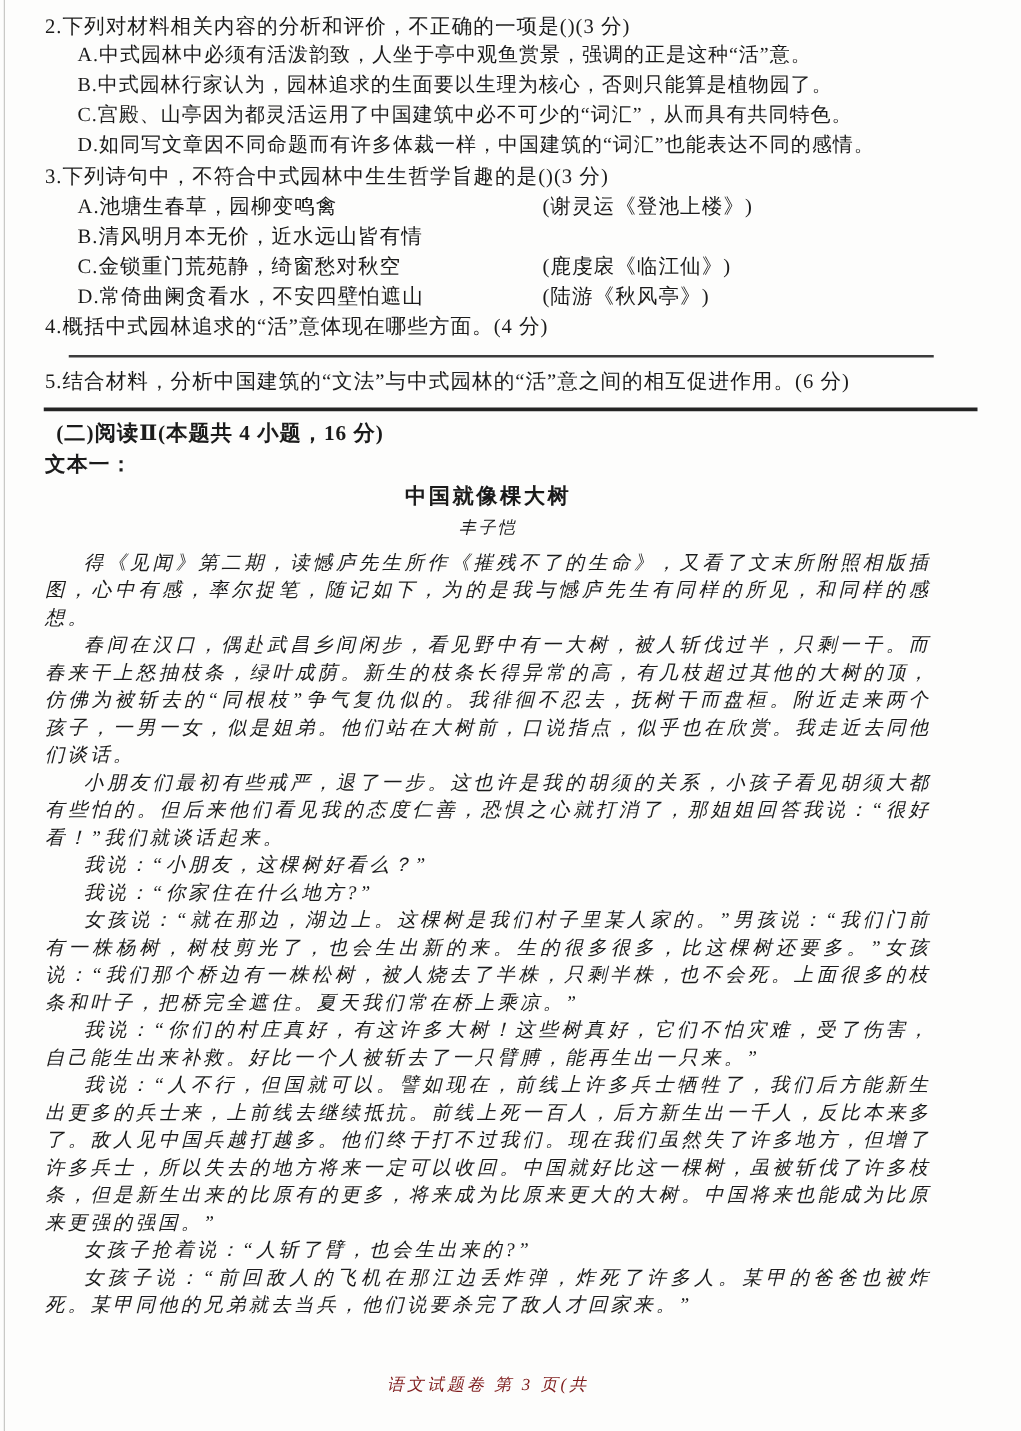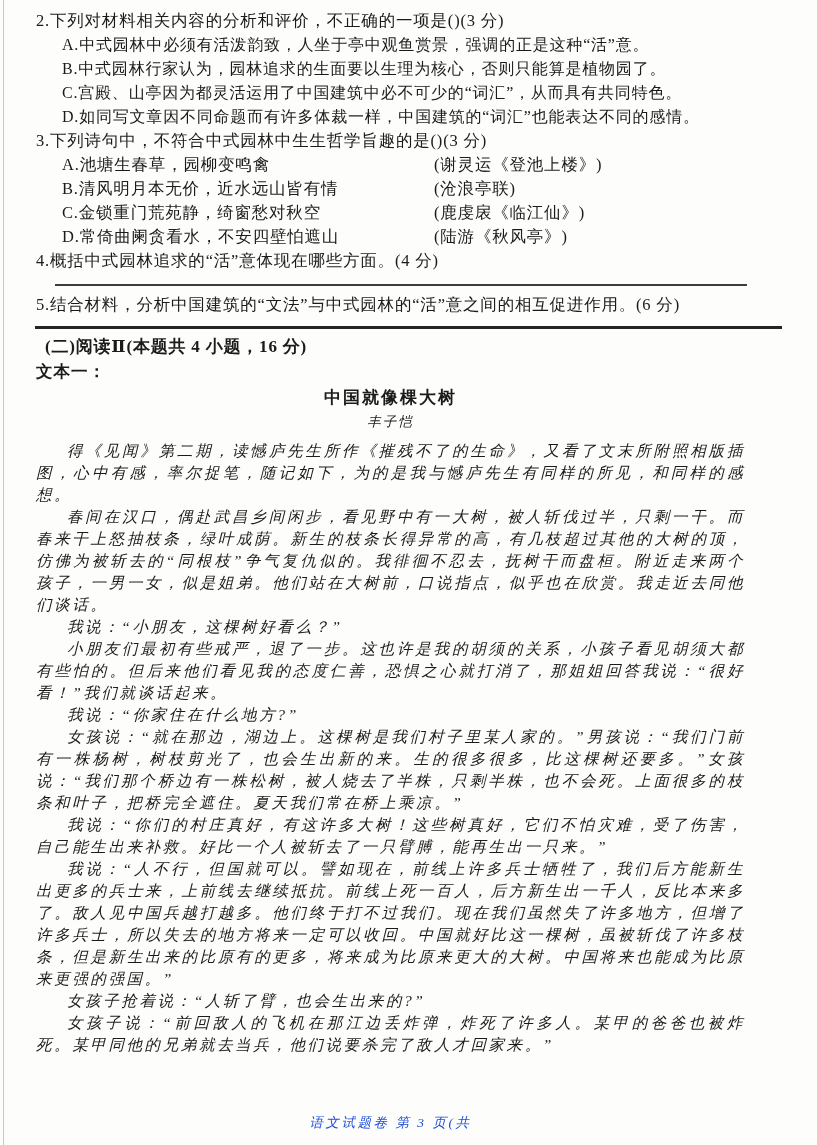--- a/index.html
+++ b/index.html
@@ -107,26 +107,26 @@
     line-height: 22px;
     letter-spacing: 2.6px;
     text-align: justify;
     text-indent: 2em;
     font-style: italic;
   }
   .page-footer {
     position: absolute;
     left: 36px;
     right: 72px;
-    bottom: 0;
+    bottom: 15px;
     text-align: center;
     font-size: 13.5px;
     letter-spacing: 2.5px;
     font-style: italic;
-    color: #1d4ed8;
+    color: #7f1d1d;
   }
 </style>
 </head>
 <body>
 
 <div class="page">
   <div class="scan-edge"></div>
 
   <section>
     <p class="stem">2.下列对材料相关内容的分析和评价，不正确的一项是()(3 分)</p>
@@ -137,21 +137,20 @@
   </section>
 
   <section>
     <p class="stem">3.下列诗句中，不符合中式园林中生生哲学旨趣的是()(3 分)</p>
     <div class="poem-row">
       <span class="poem-text">A.池塘生春草，园柳变鸣禽</span>
       <span class="poem-source">(谢灵运《登池上楼》)</span>
     </div>
     <div class="poem-row">
       <span class="poem-text">B.清风明月本无价，近水远山皆有情</span>
-      <span class="poem-source">(沧浪亭联)</span>
     </div>
     <div class="poem-row">
       <span class="poem-text">C.金锁重门荒苑静，绮窗愁对秋空</span>
       <span class="poem-source">(鹿虔扆《临江仙》)</span>
     </div>
     <div class="poem-row">
       <span class="poem-text">D.常倚曲阑贪看水，不安四壁怕遮山</span>
       <span class="poem-source">(陆游《秋风亭》)</span>
     </div>
   </section>
@@ -166,22 +165,22 @@
 
   <p class="section-heading">(二)阅读Ⅱ(本题共 4 小题，16 分)</p>
   <p class="text-label">文本一：</p>
 
   <h2 class="article-title">中国就像棵大树</h2>
   <p class="article-author">丰子恺</p>
 
   <div class="article-body">
     <p>得《见闻》第二期，读憾庐先生所作《摧残不了的生命》，又看了文末所附照相版插图，心中有感，率尔捉笔，随记如下，为的是我与憾庐先生有同样的所见，和同样的感想。</p>
     <p>春间在汉口，偶赴武昌乡间闲步，看见野中有一大树，被人斩伐过半，只剩一干。而春来干上怒抽枝条，绿叶成荫。新生的枝条长得异常的高，有几枝超过其他的大树的顶，仿佛为被斩去的“同根枝”争气复仇似的。我徘徊不忍去，抚树干而盘桓。附近走来两个孩子，一男一女，似是姐弟。他们站在大树前，口说指点，似乎也在欣赏。我走近去同他们谈话。</p>
+    <p>小朋友们最初有些戒严，退了一步。这也许是我的胡须的关系，小孩子看见胡须大都有些怕的。但后来他们看见我的态度仁善，恐惧之心就打消了，那姐姐回答我说：“很好看！”我们就谈话起来。</p>
     <p>我说：“小朋友，这棵树好看么？”</p>
-    <p>小朋友们最初有些戒严，退了一步。这也许是我的胡须的关系，小孩子看见胡须大都有些怕的。但后来他们看见我的态度仁善，恐惧之心就打消了，那姐姐回答我说：“很好看！”我们就谈话起来。</p>
     <p>我说：“你家住在什么地方?”</p>
     <p>女孩说：“就在那边，湖边上。这棵树是我们村子里某人家的。”男孩说：“我们门前有一株杨树，树枝剪光了，也会生出新的来。生的很多很多，比这棵树还要多。”女孩说：“我们那个桥边有一株松树，被人烧去了半株，只剩半株，也不会死。上面很多的枝条和叶子，把桥完全遮住。夏天我们常在桥上乘凉。”</p>
     <p>我说：“你们的村庄真好，有这许多大树！这些树真好，它们不怕灾难，受了伤害，自己能生出来补救。好比一个人被斩去了一只臂膊，能再生出一只来。”</p>
     <p>我说：“人不行，但国就可以。譬如现在，前线上许多兵士牺牲了，我们后方能新生出更多的兵士来，上前线去继续抵抗。前线上死一百人，后方新生出一千人，反比本来多了。敌人见中国兵越打越多。他们终于打不过我们。现在我们虽然失了许多地方，但增了许多兵士，所以失去的地方将来一定可以收回。中国就好比这一棵树，虽被斩伐了许多枝条，但是新生出来的比原有的更多，将来成为比原来更大的大树。中国将来也能成为比原来更强的强国。”</p>
     <p>女孩子抢着说：“人斩了臂，也会生出来的?”</p>
     <p>女孩子说：“前回敌人的飞机在那江边丢炸弹，炸死了许多人。某甲的爸爸也被炸死。某甲同他的兄弟就去当兵，他们说要杀完了敌人才回家来。”</p>
   </div>
 
   <p class="page-footer">语文试题卷 第 3 页(共</p>
 </div>

